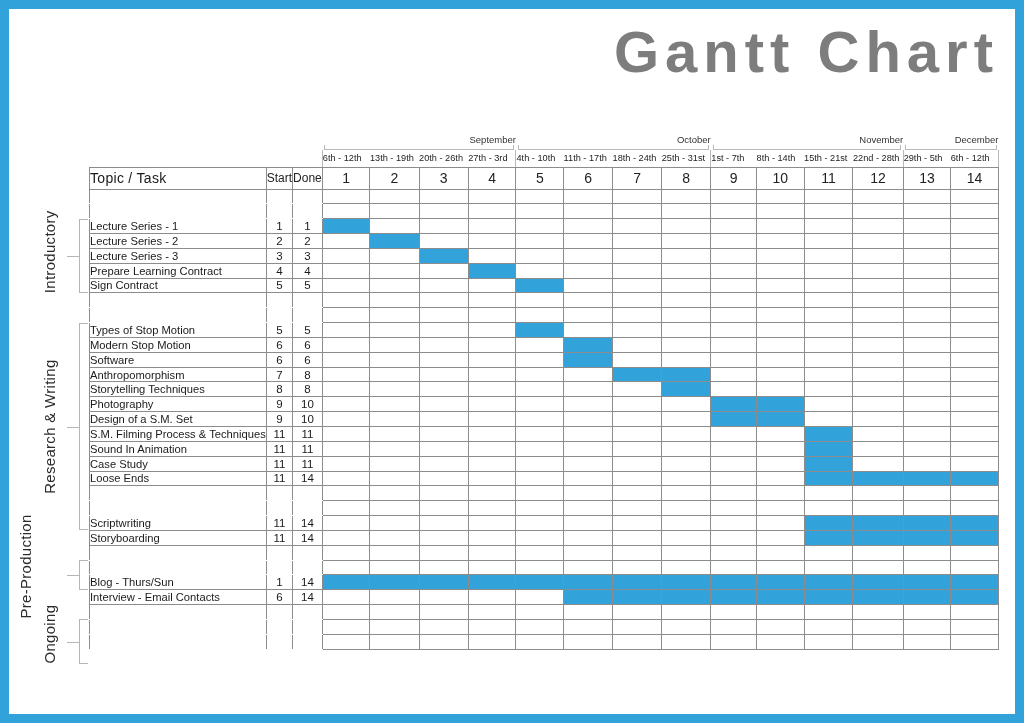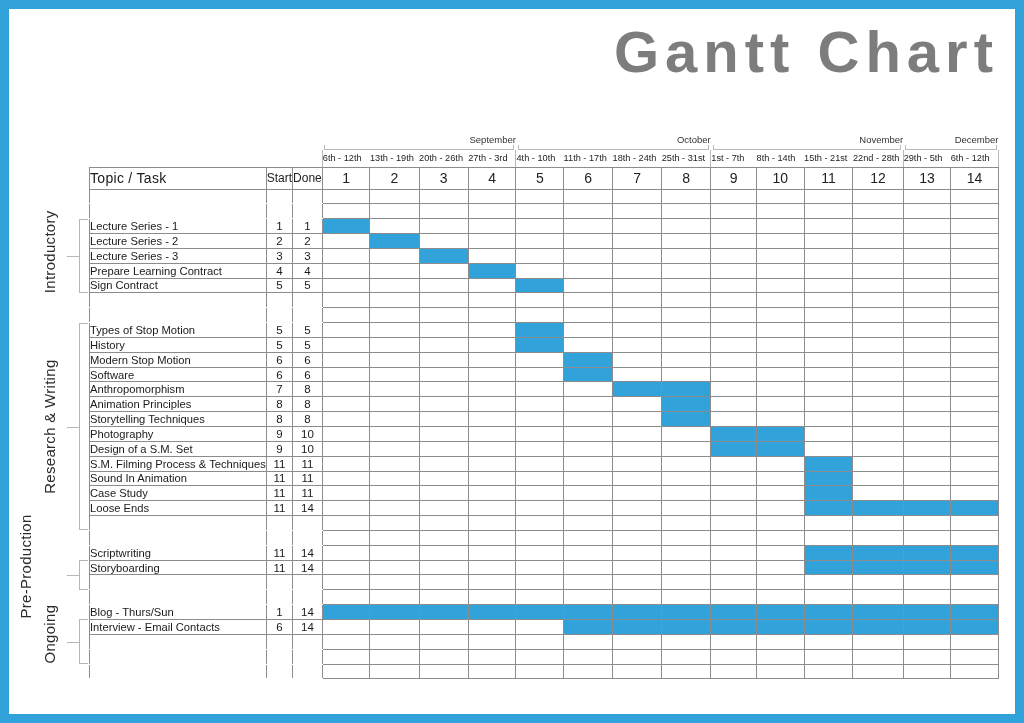--- a/index.html
+++ b/index.html
@@ -470,39 +470,20 @@
                 <td class="cell"></td>
                 <td class="cell"></td>
                 <td class="cell"></td>
                 <td class="cell"></td>
                 <td class="cell"></td>
                 <td class="cell"></td>
                 <td class="cell"></td>
                 <td class="cell"></td>
               </tr>
               <tr class="r">
-                <td class="task"><span class="tx">History</span></td>
-                <td class="num">5</td>
-                <td class="num">5</td>
-                <td class="cell"></td>
-                <td class="cell"></td>
-                <td class="cell"></td>
-                <td class="cell"></td>
-                <td class="cell bar"></td>
-                <td class="cell"></td>
-                <td class="cell"></td>
-                <td class="cell"></td>
-                <td class="cell"></td>
-                <td class="cell"></td>
-                <td class="cell"></td>
-                <td class="cell"></td>
-                <td class="cell"></td>
-                <td class="cell"></td>
-              </tr>
-              <tr class="r">
                 <td class="task"><span class="tx">Modern Stop Motion</span></td>
                 <td class="num">6</td>
                 <td class="num">6</td>
                 <td class="cell"></td>
                 <td class="cell"></td>
                 <td class="cell"></td>
                 <td class="cell"></td>
                 <td class="cell"></td>
                 <td class="cell bar"></td>
                 <td class="cell"></td>
@@ -537,39 +518,20 @@
                 <td class="task"><span class="tx">Anthropomorphism</span></td>
                 <td class="num">7</td>
                 <td class="num">8</td>
                 <td class="cell"></td>
                 <td class="cell"></td>
                 <td class="cell"></td>
                 <td class="cell"></td>
                 <td class="cell"></td>
                 <td class="cell"></td>
                 <td class="cell bar"></td>
-                <td class="cell bar"></td>
-                <td class="cell"></td>
-                <td class="cell"></td>
-                <td class="cell"></td>
-                <td class="cell"></td>
-                <td class="cell"></td>
-                <td class="cell"></td>
-              </tr>
-              <tr class="r">
-                <td class="task"><span class="tx">Animation Principles</span></td>
-                <td class="num">8</td>
-                <td class="num">8</td>
-                <td class="cell"></td>
-                <td class="cell"></td>
-                <td class="cell"></td>
-                <td class="cell"></td>
-                <td class="cell"></td>
-                <td class="cell"></td>
-                <td class="cell"></td>
                 <td class="cell bar"></td>
                 <td class="cell"></td>
                 <td class="cell"></td>
                 <td class="cell"></td>
                 <td class="cell"></td>
                 <td class="cell"></td>
                 <td class="cell"></td>
               </tr>
               <tr class="r">
                 <td class="task"><span class="tx">Storytelling Techniques</span></td>

